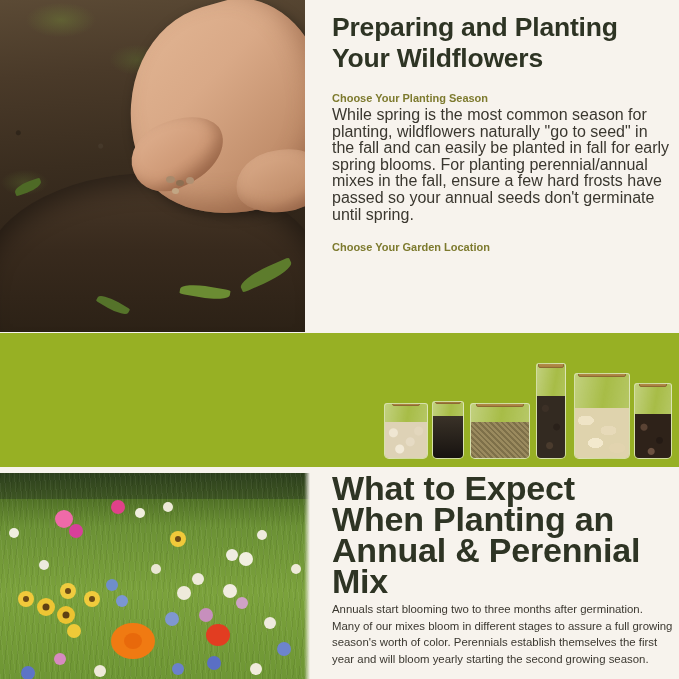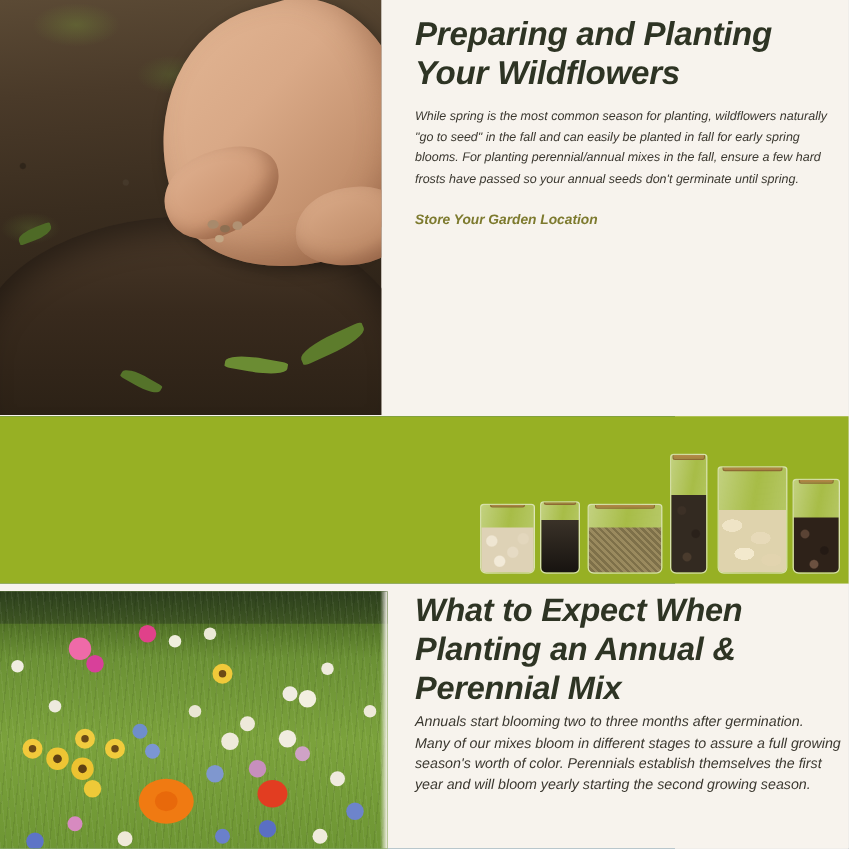--- a/index.html
+++ b/index.html
@@ -2,21 +2,21 @@
 <html><head>
 <meta charset="utf-8">
 <style>
   * { box-sizing: border-box; margin: 0; padding: 0; }
   html, body {
     width: 679px; height: 679px;
     background: #f7f3ed;
     font-family: "Liberation Sans", sans-serif;
     overflow: hidden;
   }
-  .page { position: relative; width: 540px; height: 679px; background: #0c4a6e; font-style: italic; }
+  .page { position: relative; width: 540px; height: 679px; background: #7dd3fc; }
 
   
   .sec-top { position: absolute; left: 0; top: 0; width: 679px; height: 333px; background: #f7f3ed; }
 
   .img-soil {
     position: absolute; left: 0; top: 0; width: 305px; height: 332px;
     overflow: hidden;
     background: #4a3b2c;
   }
   .soil-bg {
@@ -89,21 +89,21 @@
   .top-text { position: absolute; left: 332px; top: 0; width: 347px; padding-right: 6px; }
   .h1 {
     font-size: 26.5px; line-height: 31px; font-weight: 700;
     color: #2e3424; letter-spacing: -.2px; padding-top: 12px;
   }
   .sub {
     font-size: 11px; line-height: 15px; font-weight: 700;
     color: #7d7a2e; margin-top: 17px;
   }
   .body {
-    font-size: 10px; line-height: 16.6px; color: #3a372f; margin-top: 12px;
+    font-size: 16px; line-height: 16.6px; color: #3a372f; margin-top: 1px;
   }
 
   
   .sec-green {
     position: absolute; left: 0; top: 333px; width: 679px; height: 134px;
     background: #97b024;
   }
   .green-text { position: absolute; left: 38px; top: 21px; width: 295px; }
   .h2 {
     font-size: 25px; line-height: 29px; font-weight: 700; color: #ffffff;
@@ -169,21 +169,21 @@
     position: absolute; inset: 0; opacity:.55;
     background-image: repeating-linear-gradient(84deg, rgba(255,255,255,.10) 0 1px, transparent 1px 5px),
                       repeating-linear-gradient(96deg, rgba(0,0,0,.12) 0 1px, transparent 1px 6px);
   }
   .treeline { position: absolute; left:0; top:0; width:100%; height:26px;
               background: linear-gradient(180deg,#2b3d1c,#3c5323); opacity:.9; }
   .img-meadow .edge-fade { position:absolute; right:0; top:0; width:6px; height:100%;
                            background: linear-gradient(90deg, rgba(247,243,237,0), #f7f3ed); }
 
   .bot-text { position: absolute; left: 332px; top: 6px; width: 347px; padding-right: 6px; }
-  .h3 { font-size: 26px; line-height: 31px; font-weight: 700; color: #2e3424; letter-spacing: -.2px; }
+  .h3 { font-size: 34px; line-height: 31px; font-weight: 700; color: #2e3424; letter-spacing: -.2px; }
   .bot-body { font-size: 11.4px; line-height: 16.6px; color: #3a372f; margin-top: 4px; }
 </style>
 </head>
 <body>
 
 <div class="page">
 
   <div class="sec-top">
 
     <div class="img-soil">
@@ -202,23 +202,24 @@
       <div class="seed s3"></div>
       <div class="seed s4"></div>
       <div class="sprout sp5"></div>
       <div class="sprout sp6"></div>
       <div class="sprout sp7"></div>
     </div>
 
     <div class="top-text">
       <h1 class="h1">Preparing and Planting Your Wildflowers</h1>
 
+      <div class="sub">Choose Your Planting Season</div>
       <p class="body">While spring is the most common season for planting, wildflowers naturally "go to seed" in the fall and can easily be planted in fall for early spring blooms. For planting perennial/annual mixes in the fall, ensure a few hard frosts have passed so your annual seeds don't germinate until spring.</p>
 
-      <div class="sub">Store Your Garden Location</div>
+      <div class="sub">Choose Your Garden Location</div>
 
     </div>
   </div>
 
   <div class="sec-green">
     <div class="green-text">
     </div>
 
     <div class="jars">
       <div class="jar j1">

